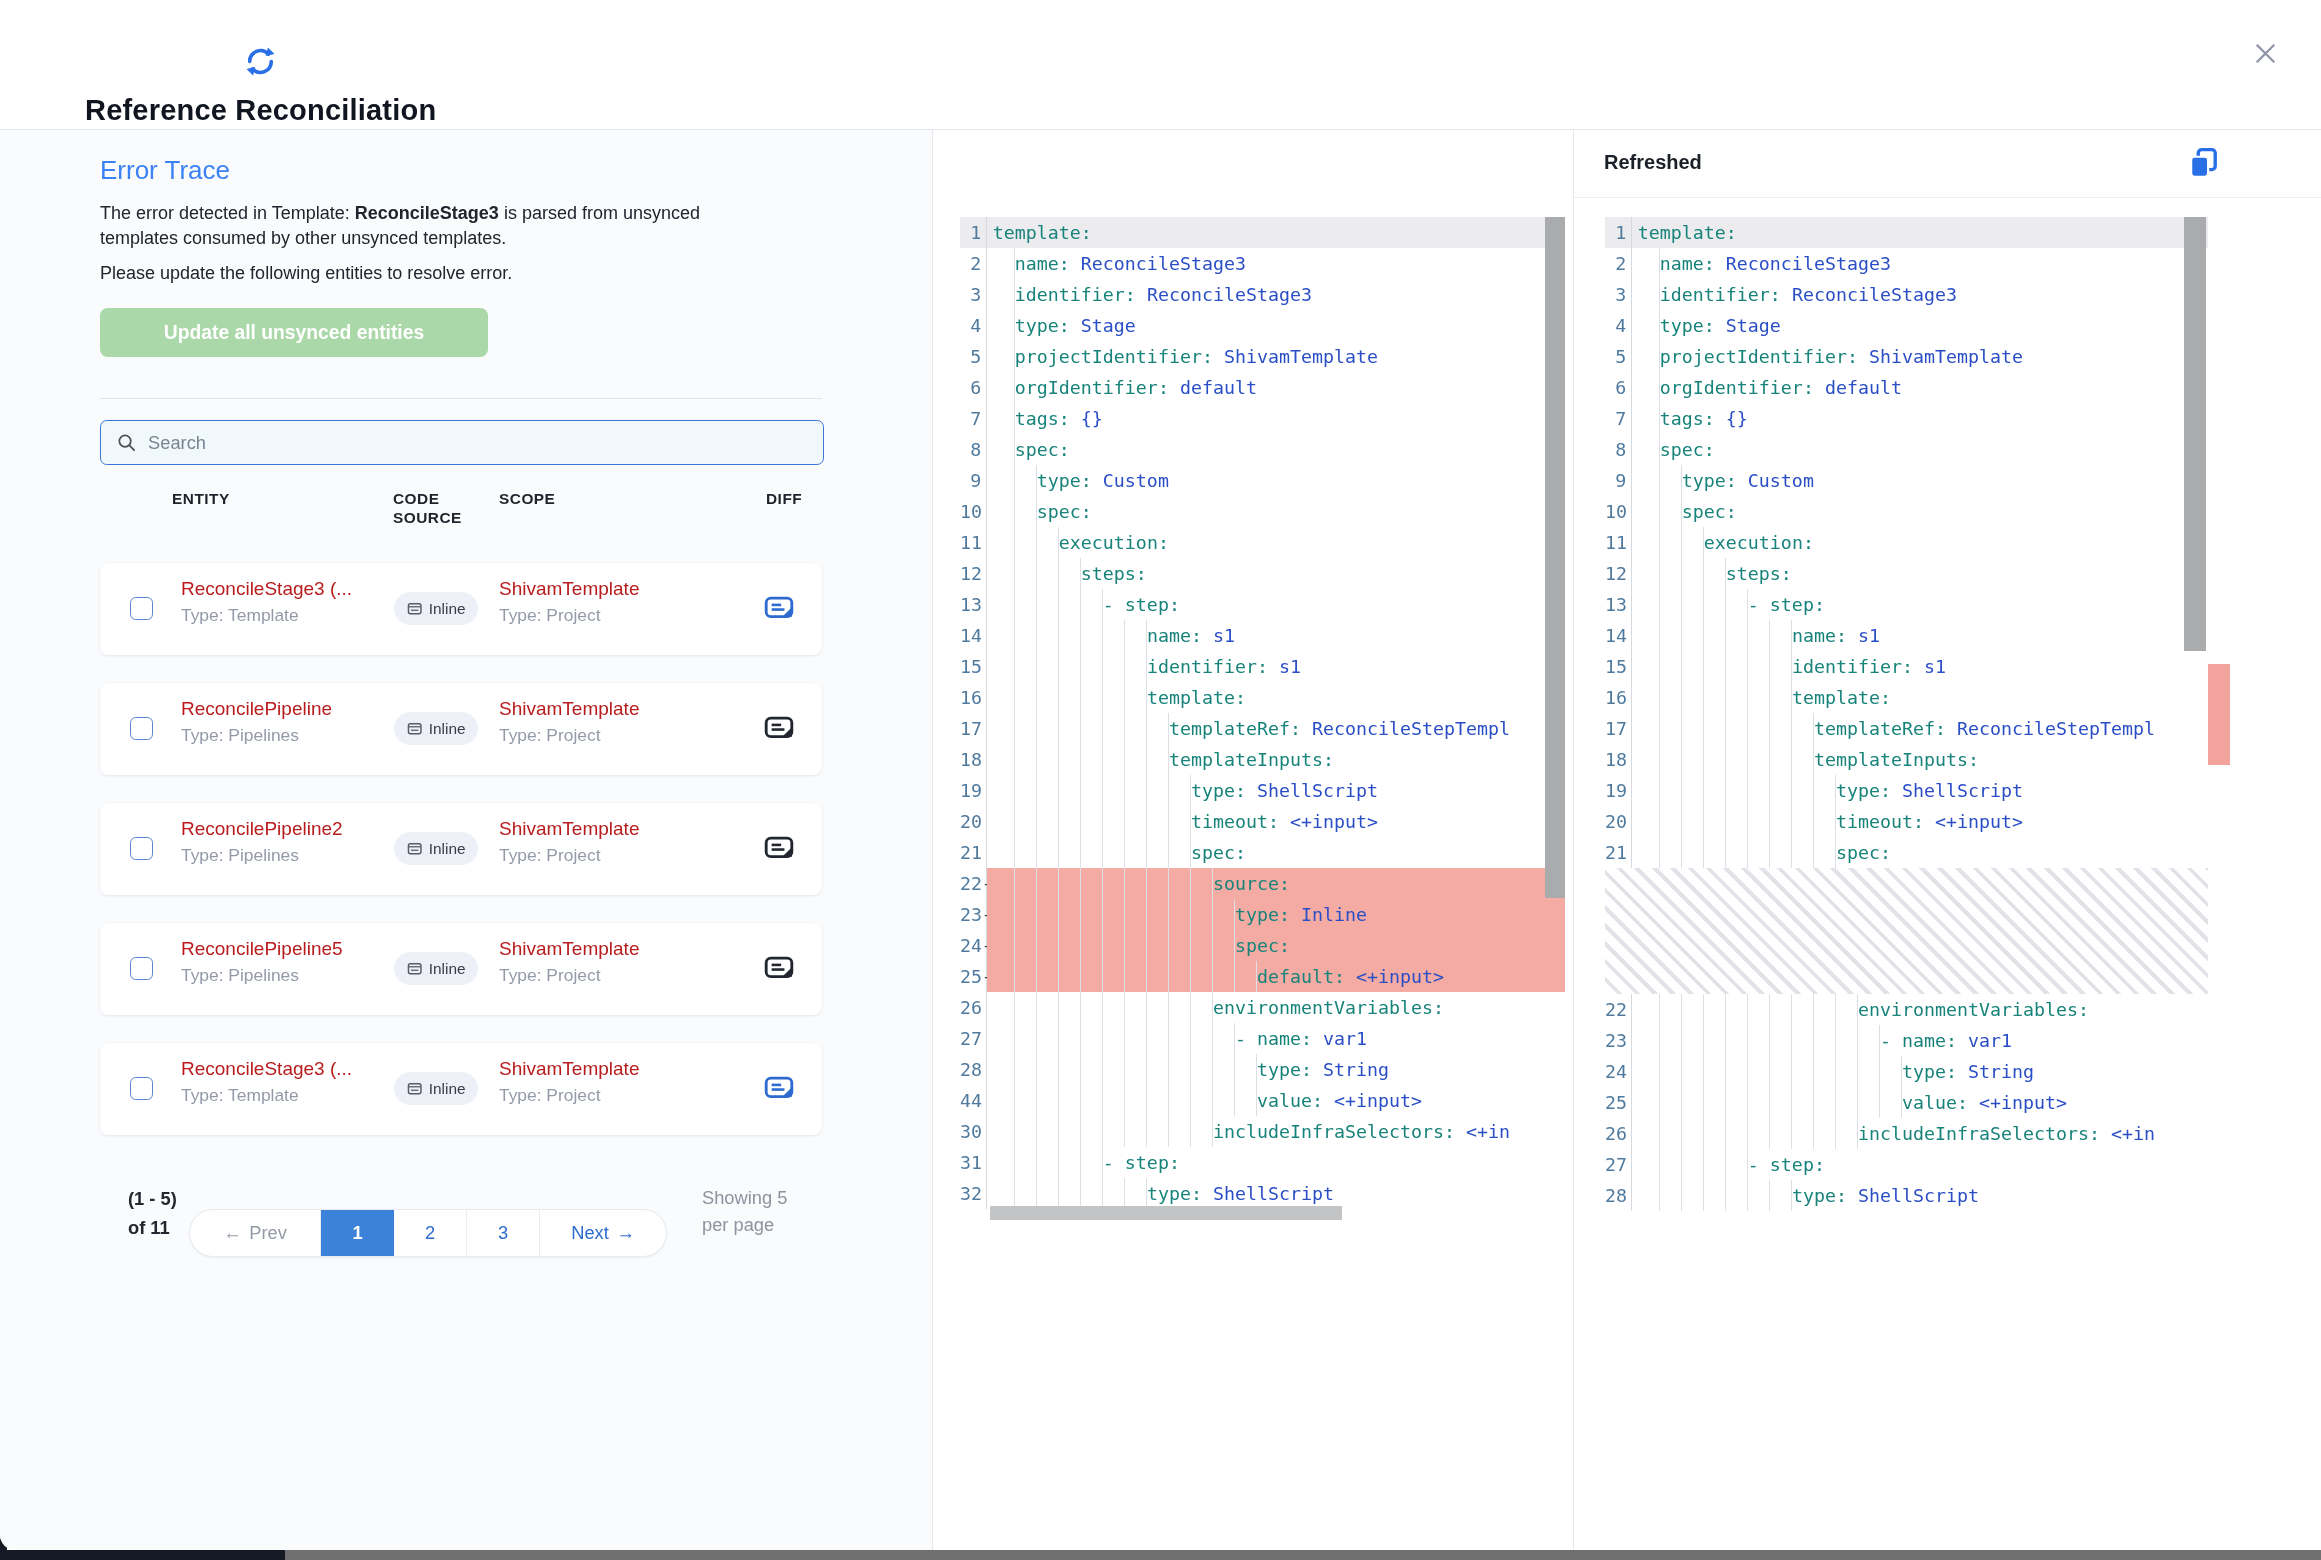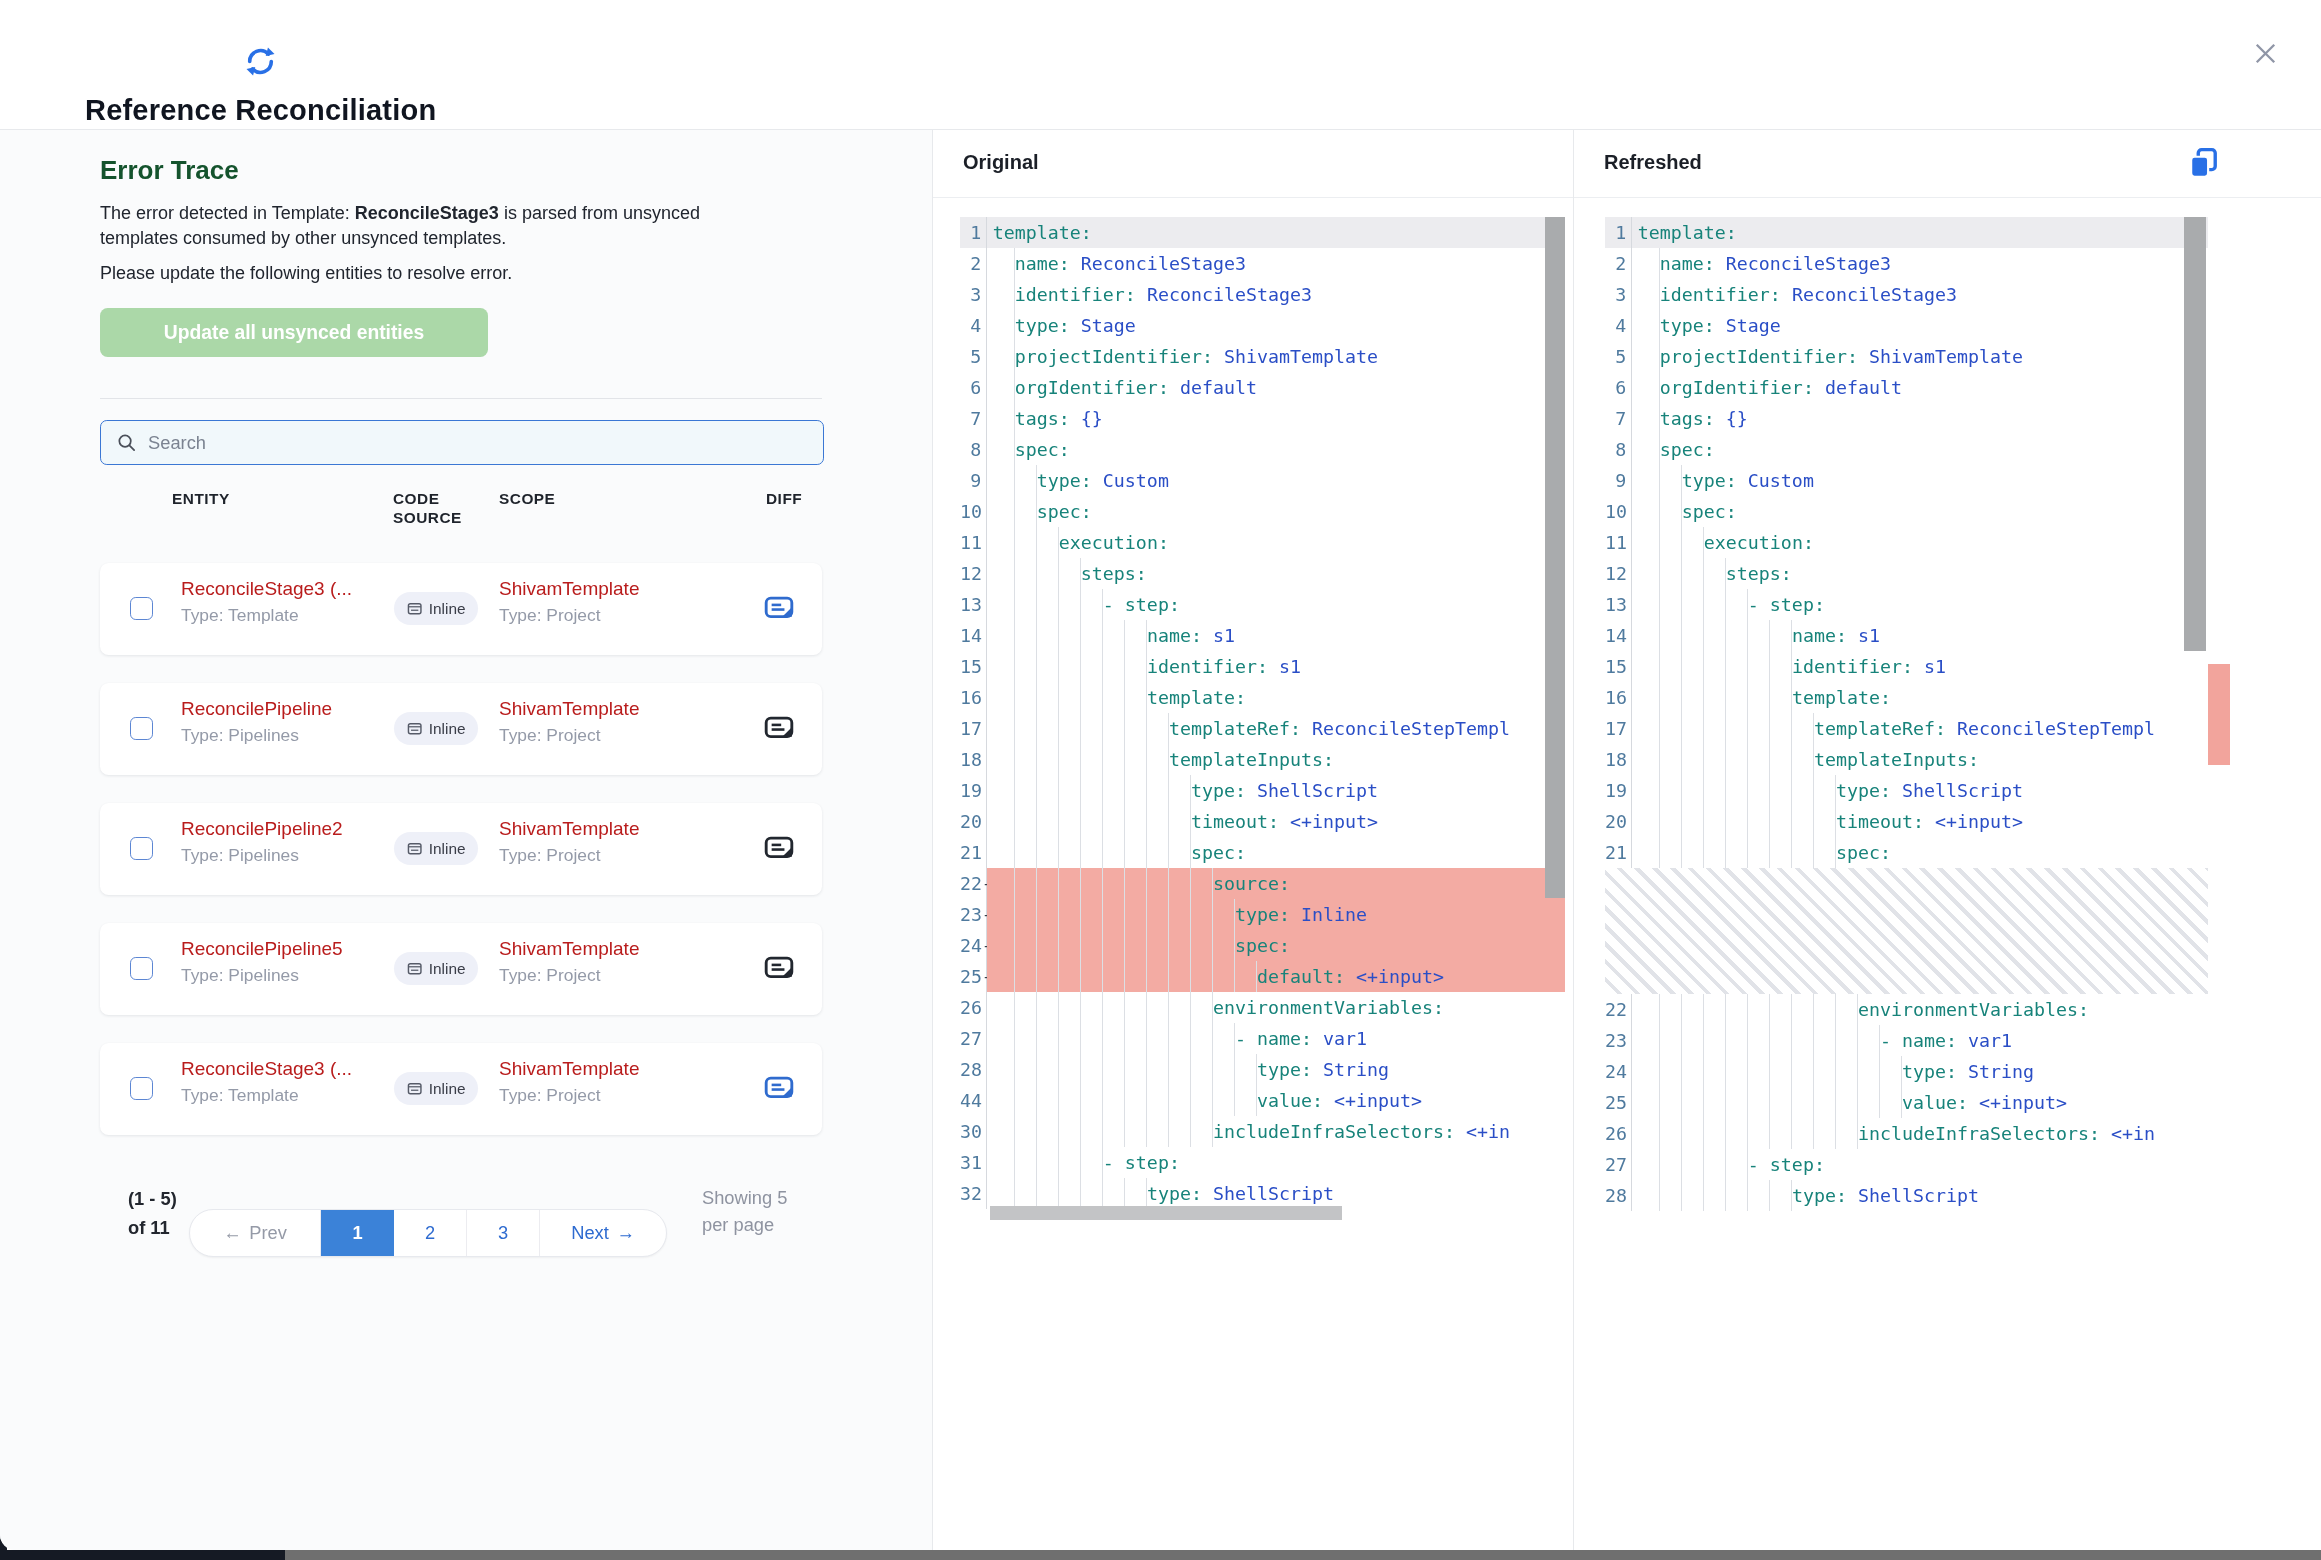--- a/index.html
+++ b/index.html
@@ -18,21 +18,21 @@
   .hdr { position:absolute; left:0; top:0; right:0; height:130px; background:#fff;
          border-bottom:1px solid #e7e9ec; }
   .hdr-title-wrap { position:absolute; left:85px; top:44px; display:flex; align-items:center; gap:14.5px;flex-direction:column; }
   .hdr-title { font-size:29px; font-weight:700; color:#101520; letter-spacing:0.2px; }
   .close-btn { position:absolute; right:39px; top:37px; width:33px; height:33px; cursor:pointer; }
 
   
   .left-col { position:absolute; left:0; top:130px; width:933px; bottom:0; background:#fafbfc;
               border-right:1px solid #e7e9ec; }
   .lc-inner { position:absolute; left:100px; right:108px; top:0; bottom:0; }
-  .et-heading { position:absolute; top:25px; font-size:26px; font-weight:700; color:#14532d; }
+  .et-heading { position:absolute; top:25px; font-size:26px; font-weight:400; color:#3b82f6; }
   .et-p1 { position:absolute; top:71px; width:666px; font-size:18px; line-height:25px; color:#20252e; }
   .et-p1 b { font-weight:700; }
   .et-p2 { position:absolute; top:133px; width:666px; font-size:18px; color:#20252e; }
   .update-btn { position:absolute; top:178px; left:0; width:388px; height:49px; background:#abd8a8;
                 border:none; border-radius:7.7px; color:#ffffff; font-size:19.3px; font-weight:700;
                 font-family:inherit; cursor:not-allowed; }
   .lc-hr { position:absolute; top:268px; left:0; width:722px; height:1px; background:#e2e4e8; }
   .search-box { position:absolute; top:290px; left:0; width:724px; height:45px; background:#f1f8fb;
                 border:1px solid #3b77d4; border-radius:6.8px; display:flex; align-items:center; }
   .search-box svg { margin-left:14.5px; flex:none; }
@@ -312,23 +312,20 @@
         <div class="pg-item pg-next">
             <span>Next</span>
             <span>→</span>
           </div>
       </div>
       <div class="pg-showing">Showing 5 per page</div>
     </div>
   </div>
 
   <div class="col col-orig">
-    <div class="panel-head">
-      <span class="panel-title">Original</span>
-    </div>
     <div class="codewrap cw-orig">
         <div class="cline l1">
           <span class="ln">1</span>
           <span class="ct"><span class="ind" style="width: 0ch;"></span><span class="ck">template:</span></span>
         </div>
         <div class="cline">
           <span class="ln">2</span>
           <span class="ct"><span class="ind" style="width: 2ch;"></span><span class="ck">name:</span><span class="cv"> ReconcileStage3</span></span>
         </div>
         <div class="cline">

